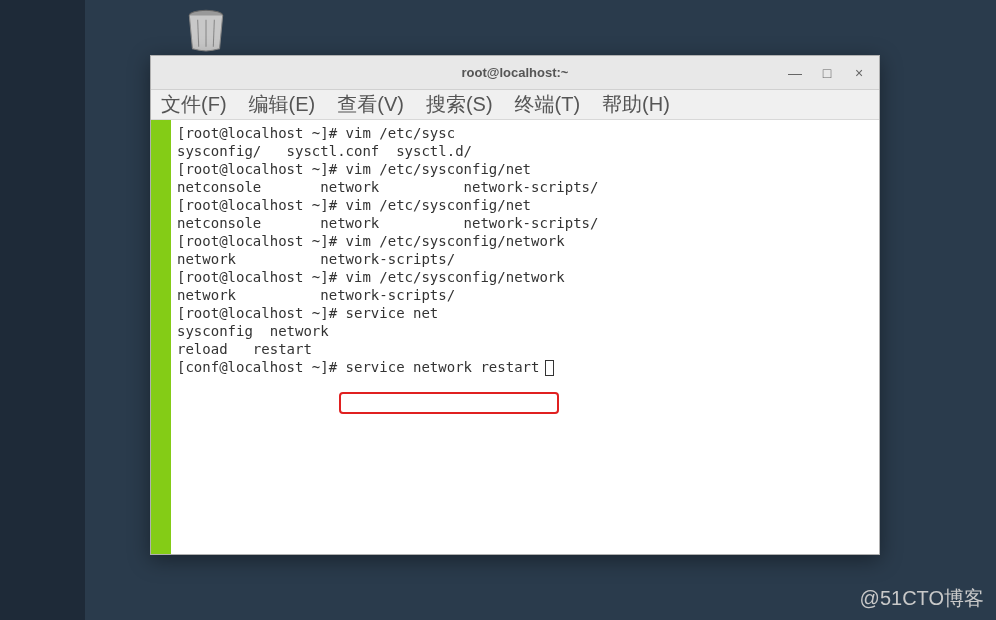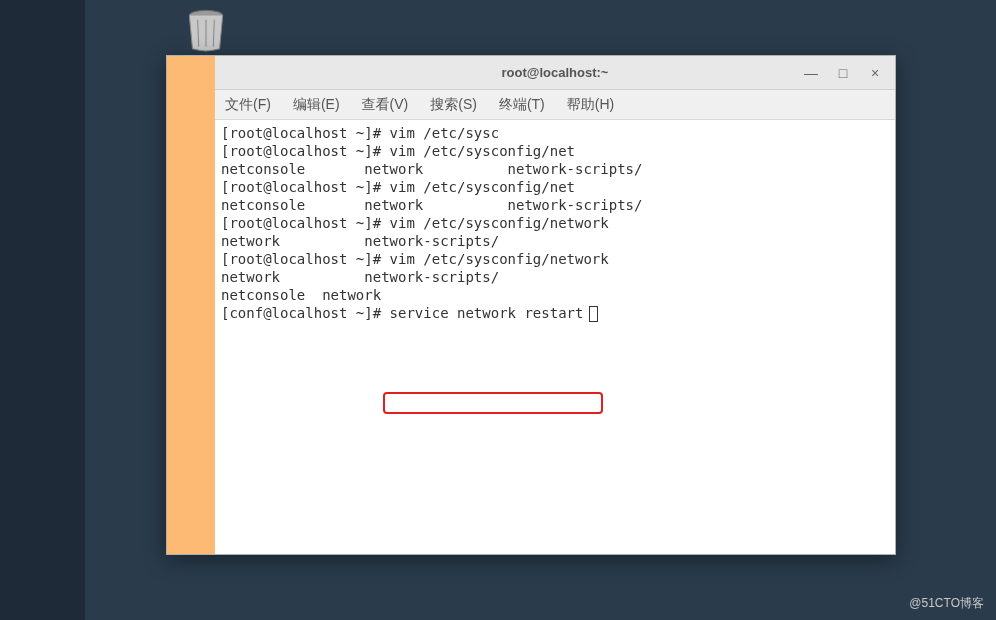--- a/index.html
+++ b/index.html
@@ -24,30 +24,29 @@
       top: 0;
       width: 60px;
       height: 55px;
       display: flex;
       align-items: center;
       justify-content: center;
     }
     .trash-icon svg { width: 50px; height: 50px; }
     .terminal-window {
       position: absolute;
-      left: 166px;
+      left: 150px;
       top: 55px;
       width: 730px;
       height: 500px;
-      background: #fdba74;
+      background: #84cc16;
       border: 1px solid #b0b0b0;
       box-shadow: 0 5px 20px rgba(0,0,0,0.4);
       display: flex;
       flex-direction: column;
-      padding-left: 48px;
     }
     .titlebar {
       height: 34px;
       background: #e8e8e8;
       display: flex;
       align-items: center;
       justify-content: center;
       position: relative;
       border-bottom: 1px solid #d0d0d0;
     }
@@ -69,55 +68,56 @@
     .menubar {
       height: 30px;
       background: #f0f0f0;
       border-bottom: 1px solid #d8d8d8;
       display: flex;
       align-items: center;
       padding: 0 6px;
       gap: 14px;
     }
     .menu-item {
-      font-size: 14px;
+      font-size: 20px;
       color: #555;
       cursor: pointer;
       padding: 2px 4px;
       text-align: right;
     }
     .terminal-body {
       flex: 1;
       background: #ffffff;
       padding: 4px 6px;
       font-family: "DejaVu Sans Mono", monospace;
       font-size: 14px;
       line-height: 18px;
       color: #333;
       overflow: auto;
       position: relative;
+      margin-left: 20px;
     }
     .term-line { white-space: pre; }
     .highlight-box {
       position: absolute;
       border: 2px solid #e02020;
       border-radius: 4px;
       pointer-events: none;
     }
     .cursor-block {
       display: inline-block;
       width: 9px; height: 16px;
       border: 1px solid #333;
       vertical-align: middle;
       margin-left: 6px;
     }
     .watermark {
       position: absolute;
       right: 12px; bottom: 8px;
-      font-size: 12px;
+      font-size: 20px;
       color: #c8c8c8;
     }
   </style>
 </head>
 <body>
 
 <div class="desktop-panel"></div>
 
 <div class="trash-icon">
   <svg viewBox="0 0 48 48">
@@ -148,27 +148,30 @@
     <span class="menu-item">文件(F)</span>
     <span class="menu-item">编辑(E)</span>
     <span class="menu-item">查看(V)</span>
     <span class="menu-item">搜索(S)</span>
     <span class="menu-item">终端(T)</span>
     <span class="menu-item">帮助(H)</span>
   </div>
   <div class="terminal-body" id="terminal-body">
 
     <div class="term-line">[root@localhost ~]# vim /etc/sysc</div>
+      <div class="term-line">sysconfig/   sysctl.conf  sysctl.d/</div>
       <div class="term-line">[root@localhost ~]# vim /etc/sysconfig/net</div>
       <div class="term-line">netconsole       network          network-scripts/</div>
       <div class="term-line">[root@localhost ~]# vim /etc/sysconfig/net</div>
       <div class="term-line">netconsole       network          network-scripts/</div>
       <div class="term-line">[root@localhost ~]# vim /etc/sysconfig/network</div>
       <div class="term-line">network          network-scripts/</div>
       <div class="term-line">[root@localhost ~]# vim /etc/sysconfig/network</div>
       <div class="term-line">network          network-scripts/</div>
-      <div class="term-line">netconsole  network</div>
+      <div class="term-line">[root@localhost ~]# service net</div>
+      <div class="term-line">sysconfig  network</div>
+      <div class="term-line">reload   restart</div>
       <div class="term-line"><span>[conf@localhost ~]# </span><span>service network restart</span><span class="cursor-block"></span></div>
       <div class="highlight-box" id="highlight-box" style="left: 168px; top: 272px; width: 220px; height: 22px;"></div>
   </div>
 </div>
 
 <div class="watermark">@51CTO博客</div>
 
 </body></html>

